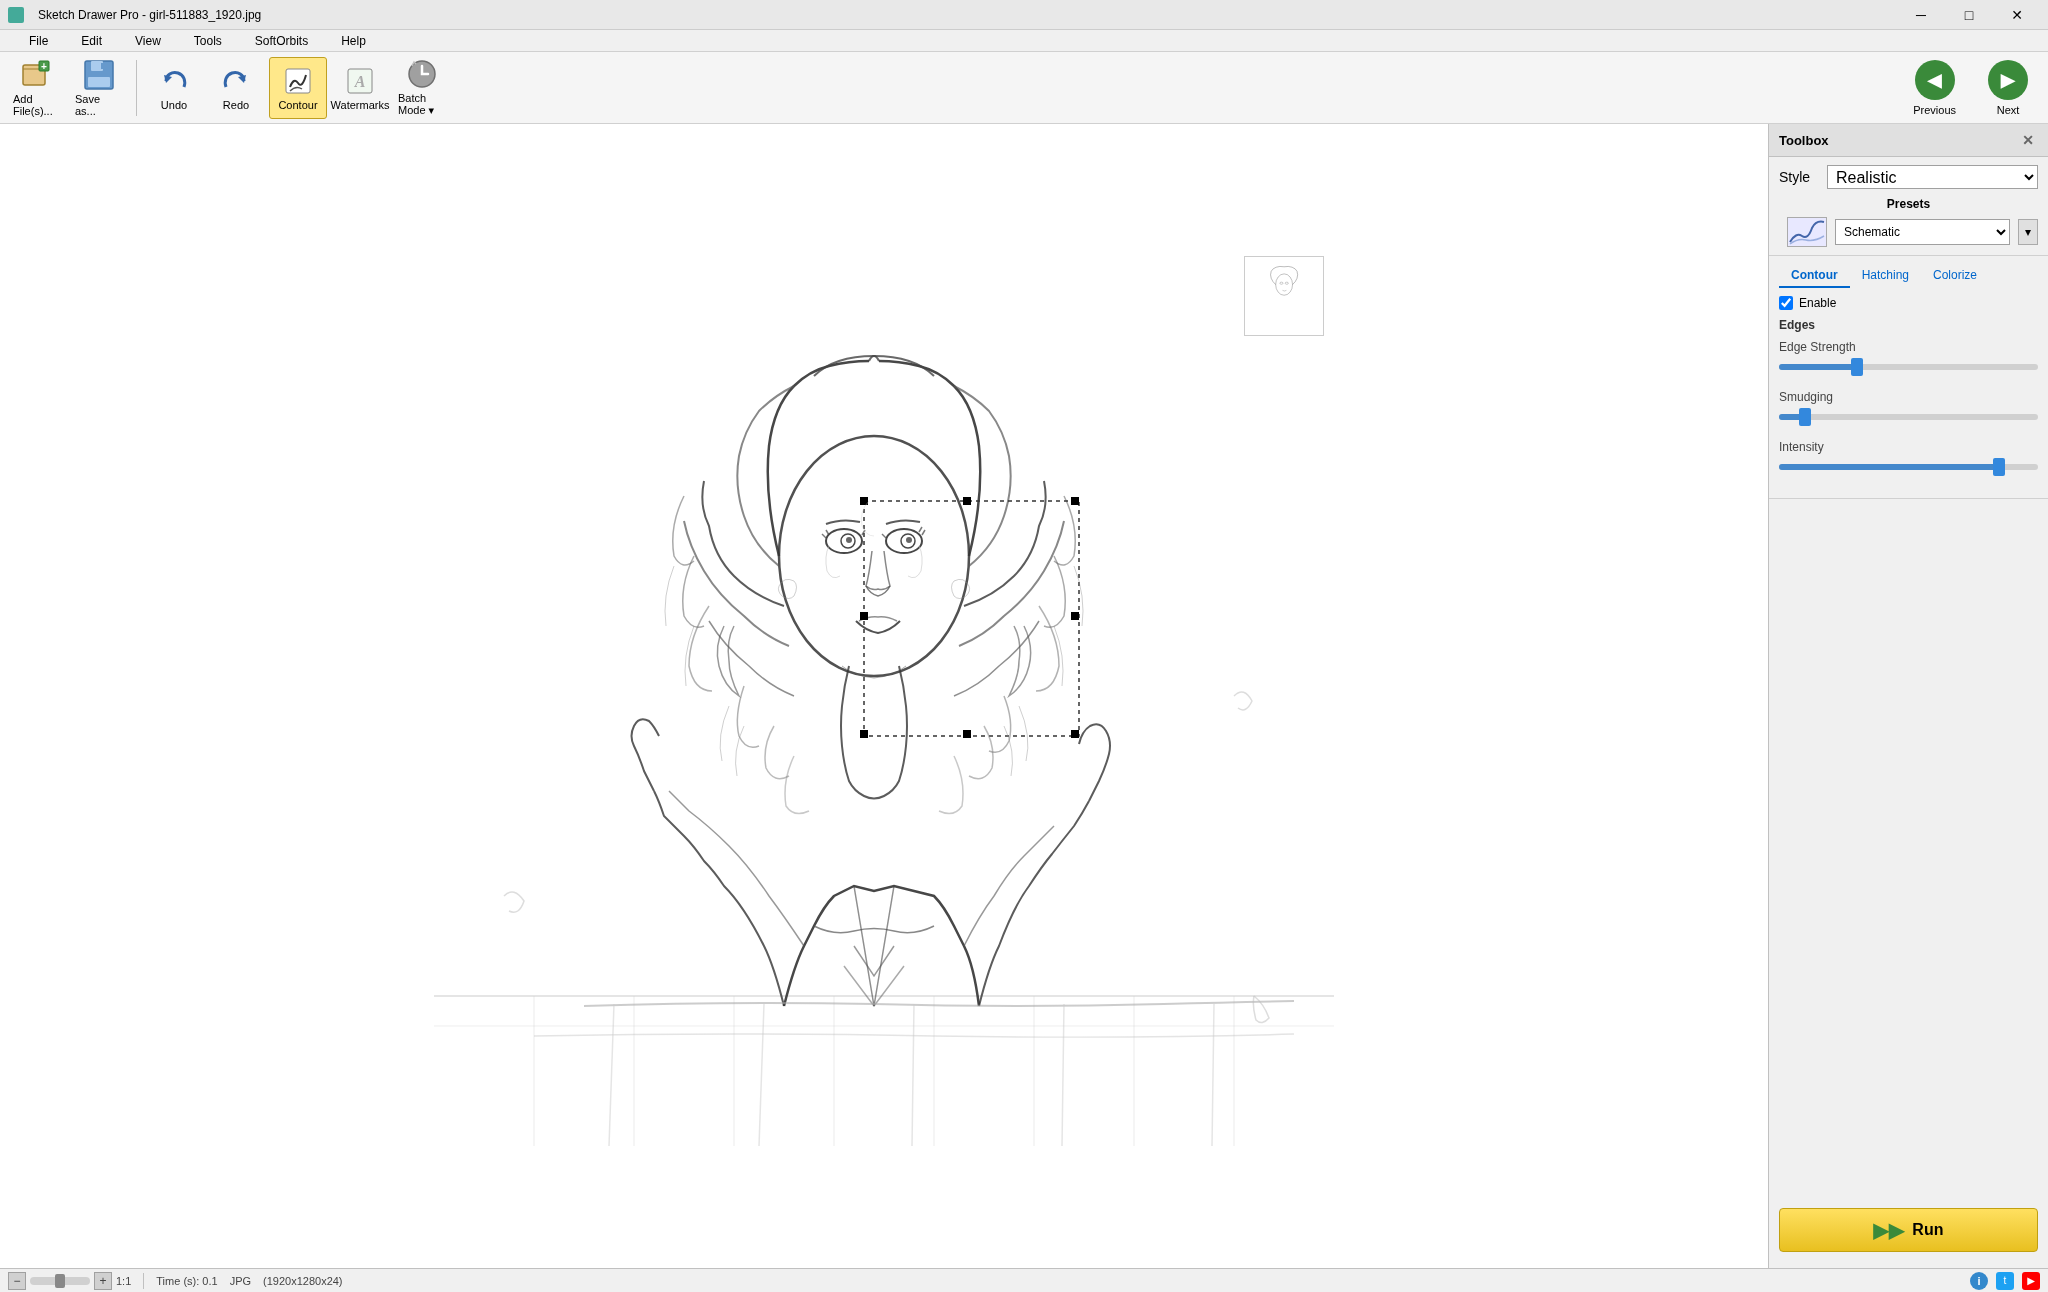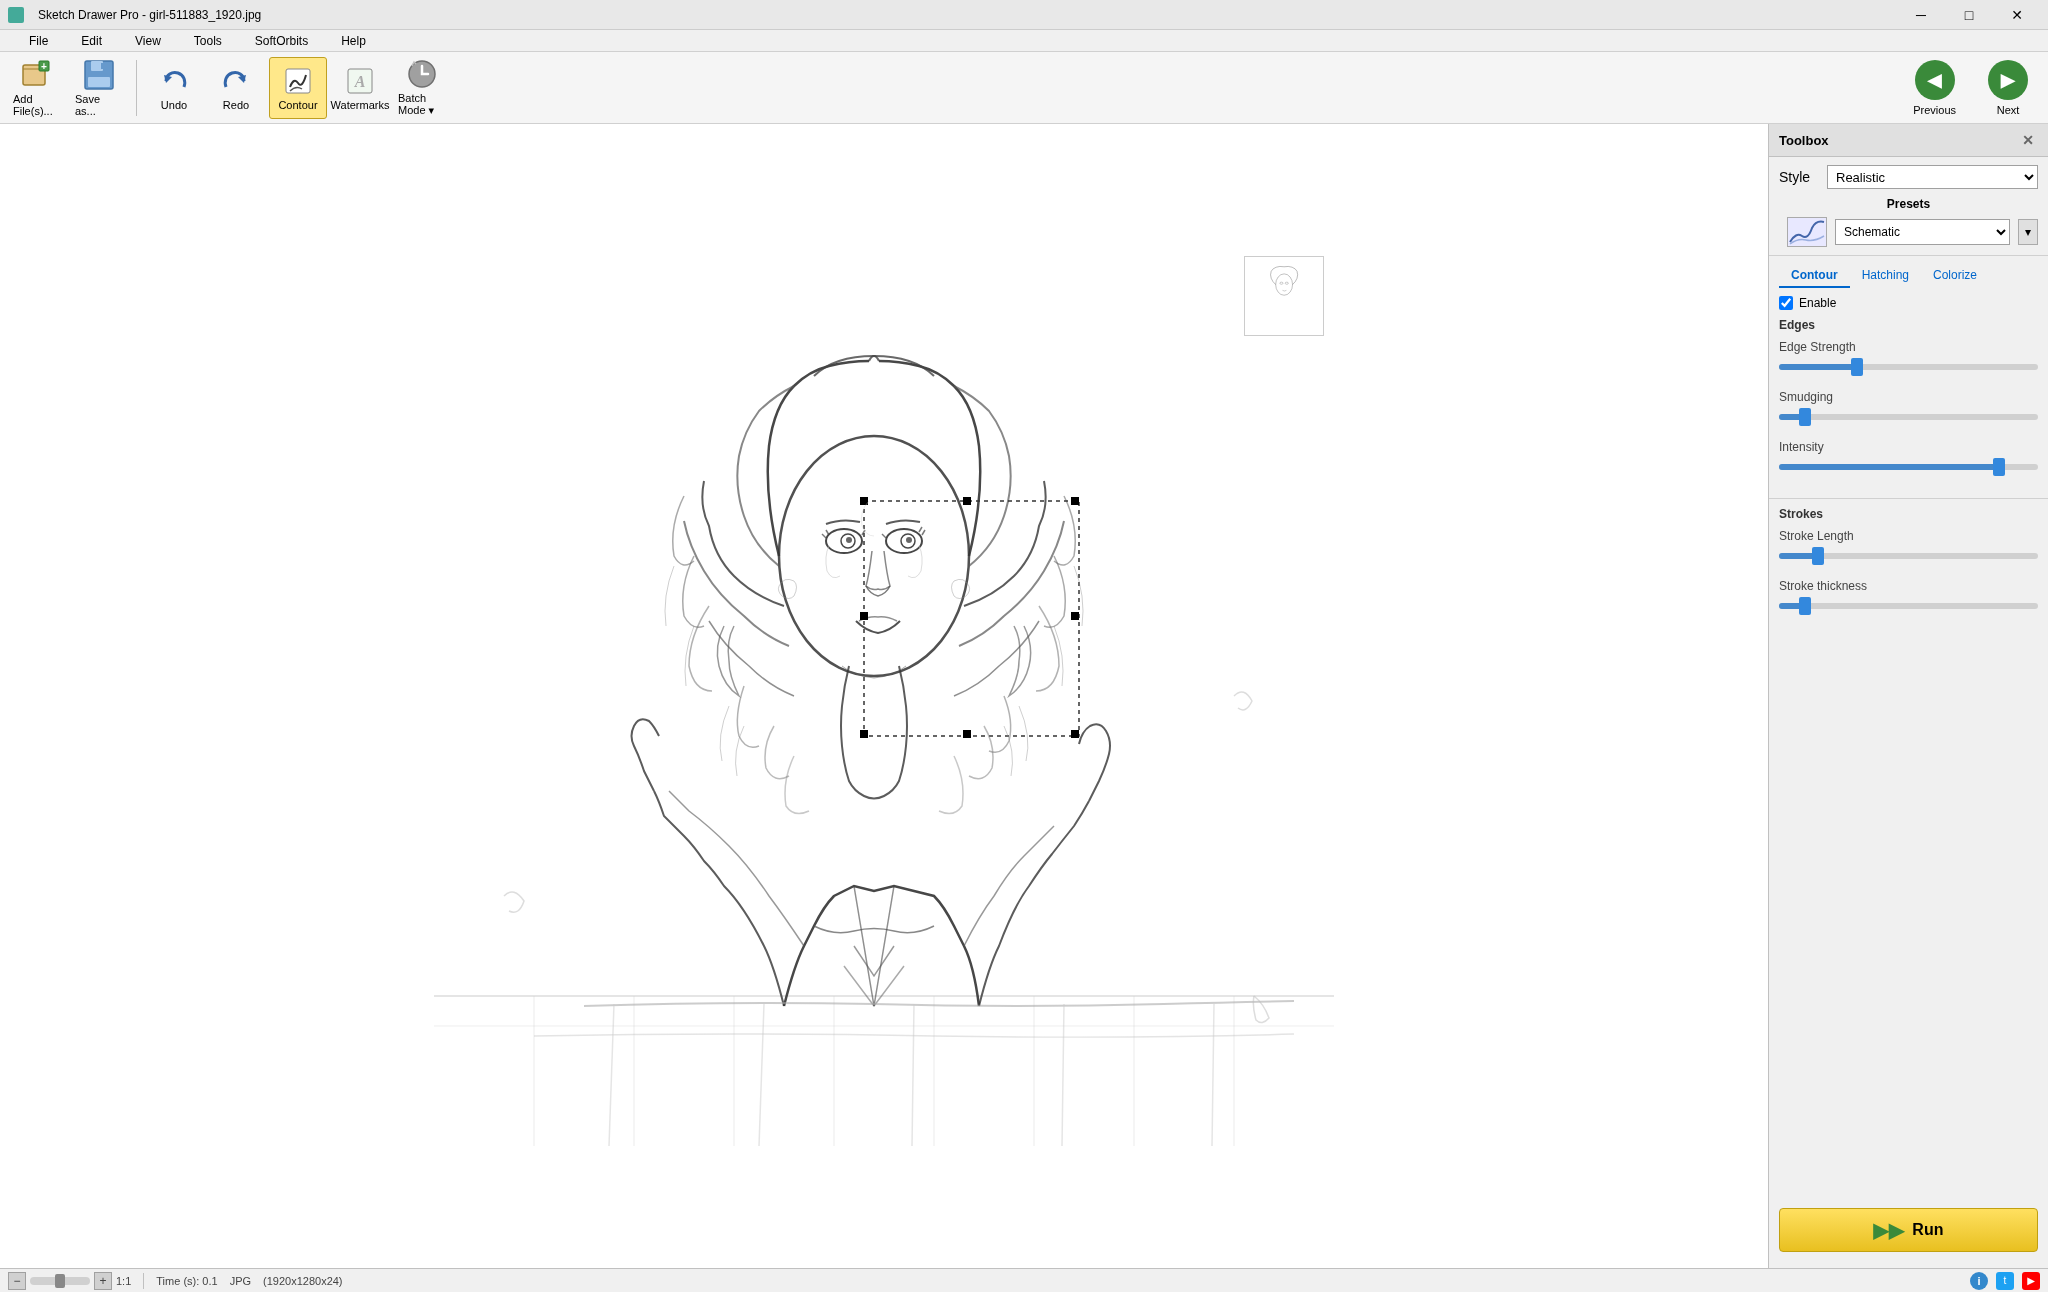--- a/index.html
+++ b/index.html
@@ -170,21 +170,21 @@
     .style-row {
       display: flex;
       align-items: center;
       gap: 8px;
       margin-bottom: 8px;
     }
     .style-label { font-size: 14px; width: 40px; }
     .style-select {
       flex: 1;
       height: 24px;
-      font-size: 13px;
+      font-size: 16px;
       border: 1px solid #a0a0a0;
       background: white;
       padding: 2px 4px;
     }
 
     .presets-label {
       font-size: 12px;
       font-weight: bold;
       margin-bottom: 6px;
       text-align: center;
@@ -719,43 +719,20 @@
         <div class="slider-label">Intensity</div>
         <div class="slider-track">
           <div class="slider-bg">
             <div class="slider-fill" style="width:85%;"></div>
             <div class="slider-thumb" style="left:calc(85% - 6px);"></div>
           </div>
         </div>
       </div>
     </div>
 
-    <div class="strokes-section">
-      <div class="section-header">Strokes</div>
-
-      <div class="slider-row">
-        <div class="slider-label">Stroke Length</div>
-        <div class="slider-track">
-          <div class="slider-bg">
-            <div class="slider-fill" style="width:15%;"></div>
-            <div class="slider-thumb" style="left:calc(15% - 6px);"></div>
-          </div>
-        </div>
-      </div>
-
-      <div class="slider-row">
-        <div class="slider-label">Stroke thickness</div>
-        <div class="slider-track">
-          <div class="slider-bg">
-            <div class="slider-fill" style="width:10%;"></div>
-            <div class="slider-thumb" style="left:calc(10% - 6px);"></div>
-          </div>
-        </div>
-      </div>
-    </div>
 
     <div style="flex:1;"></div>
 
     <div class="run-section">
       <button class="run-btn">
         <span class="run-arrow">▶▶</span>
         <span>Run</span>
       </button>
     </div>
 

